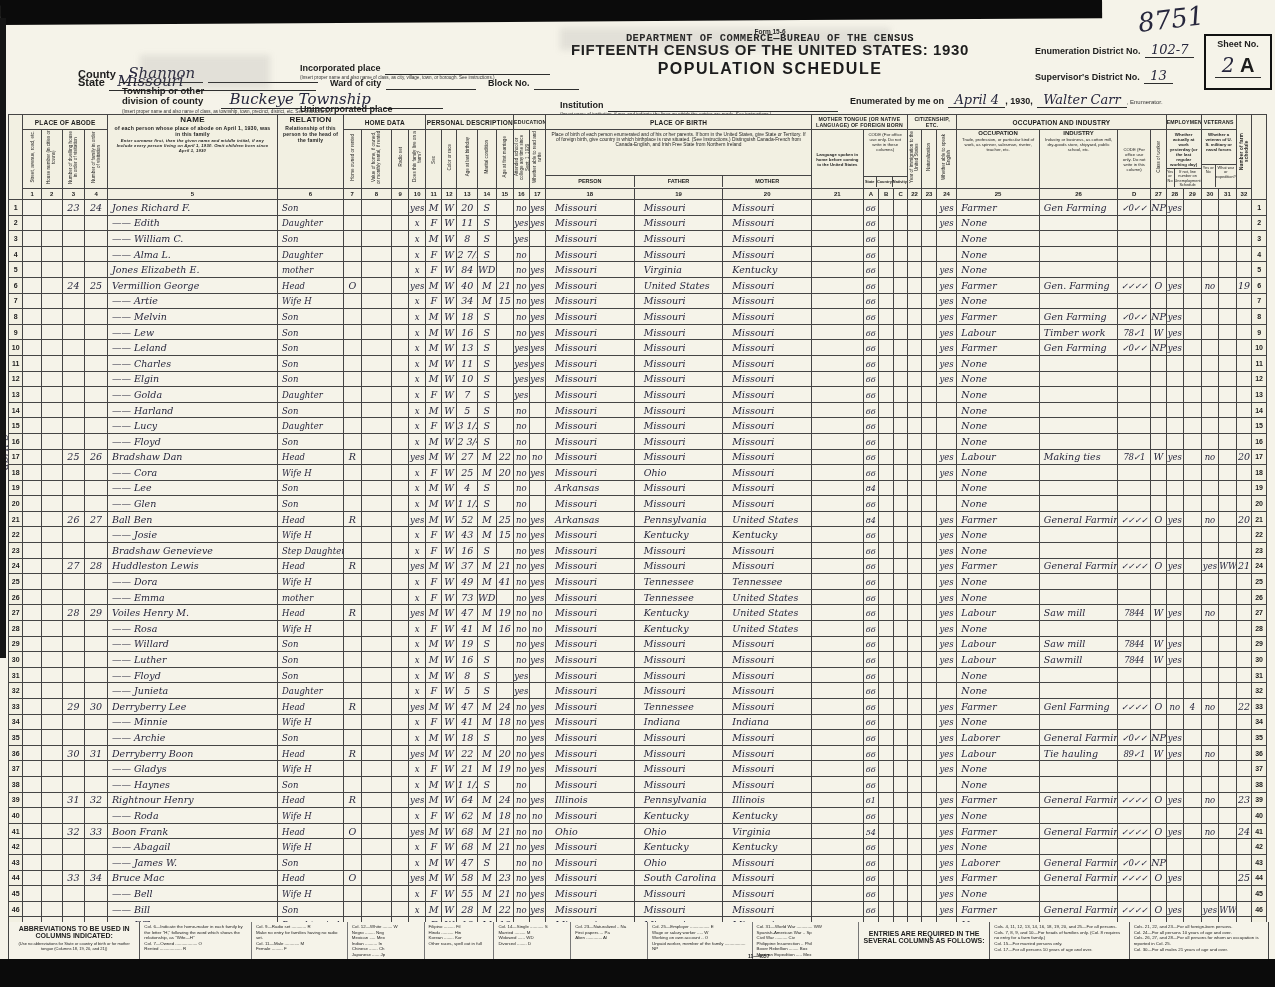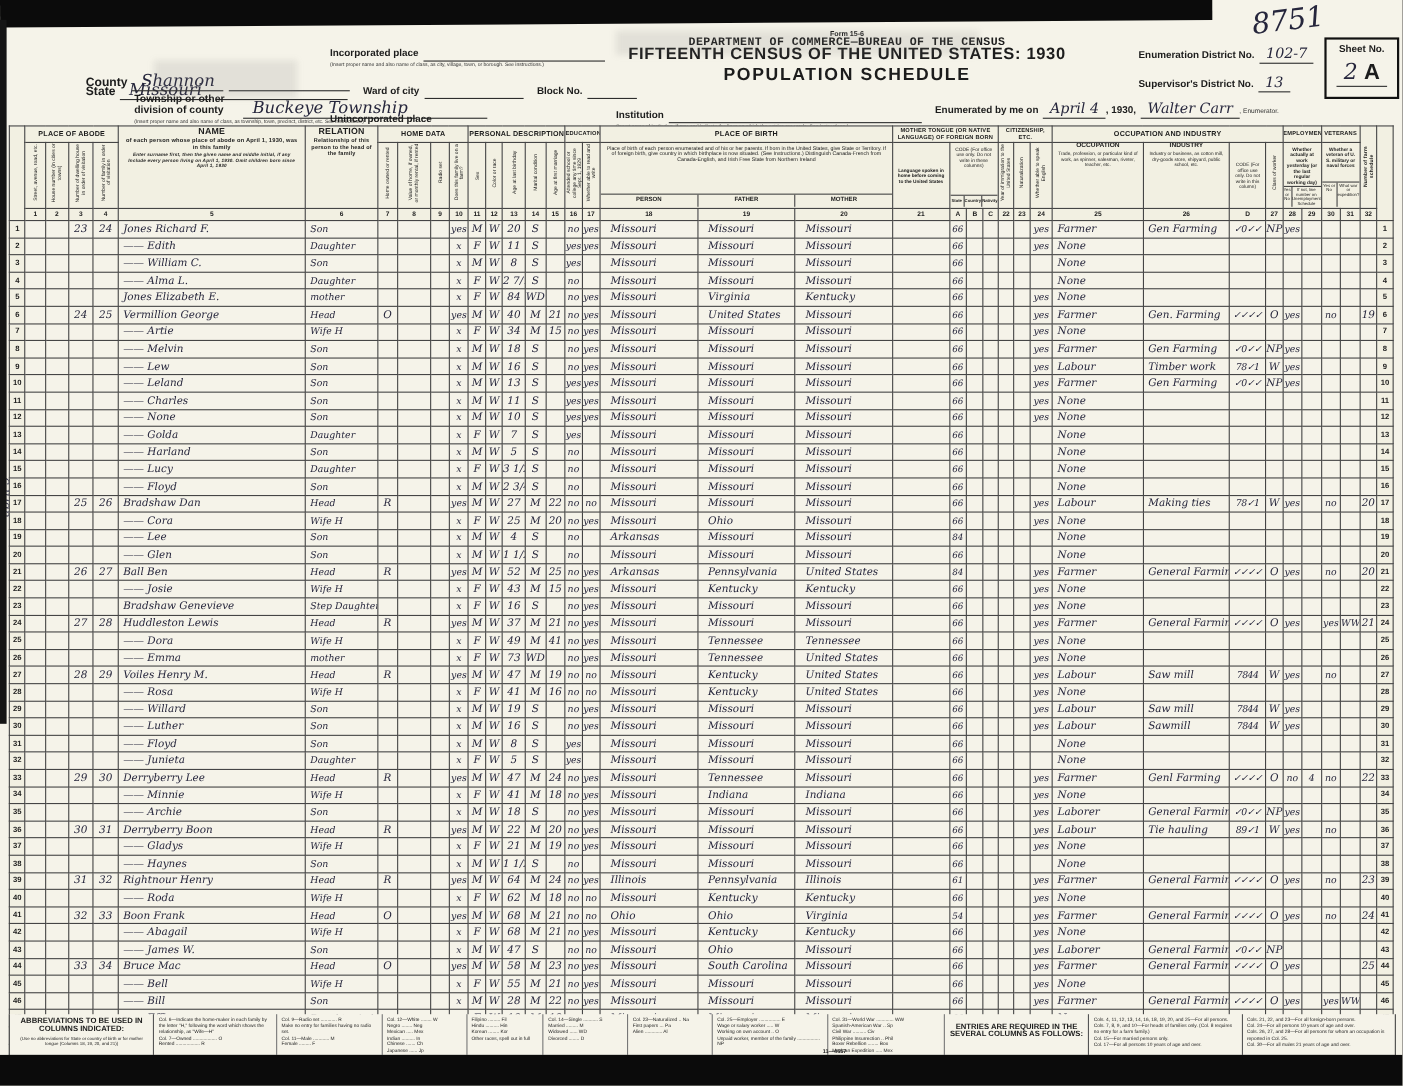--- a/index.html
+++ b/index.html
@@ -113,21 +113,21 @@
       <span class="hw hv">Shannon</span>
       <span class="line" style="width:110px;"></span>
     </div>
     <div class="fld" style="left:78px; top:62px; white-space:normal; width:520px;margin-left:44px;">
       <span class="lbl" style="font-size:9.5px; display:inline-block; width:95px; line-height:1.05;">Township or other division of county</span>
       <span class="hw hv">Buckeye Township</span>
       <span class="line" style="width:60px;"></span>
       <div class="note">(Insert proper name and also name of class, as township, town, precinct, district, etc.  See instructions.)</div>
     </div>
 
-    <div class="fld" style="left:300px; top:14px;">
+    <div class="fld" style="left:300px; top:33px;">
       <span class="lbl-sm">Incorporated place</span>
       <span class="line" style="width:165px;"></span>
       <div class="note">(Insert proper name and also name of class, as city, village, town, or borough.  See instructions.)</div>
     </div>
     <div class="fld" style="left:300px; top:48px;margin-left:30px;">
       <span class="lbl-sm">Ward of city</span>
       <span class="line" style="width:90px;"></span>
       <span class="lbl-sm" style="margin-left:8px;">Block No.</span>
       <span class="line" style="width:45px;"></span>
     </div>
@@ -806,21 +806,21 @@
           <td class="c-war"></td>
           <td class="c-fs"></td>
           <td class="ln">11</td>
         </tr>
         <tr>
           <td class="ln">12</td>
           <td class="c-st"></td>
           <td class="c-hn"></td>
           <td class="c-dw"></td>
           <td class="c-fm"></td>
-          <td class="c-nm"><span class="hw">—— None</span></td>
+          <td class="c-nm"><span class="hw">—— Elgin</span></td>
           <td class="c-rel"><span class="hw">Son</span></td>
           <td class="c-own"></td>
           <td class="c-val"></td>
           <td class="c-rad"></td>
           <td class="c-farm"><span class="hw">x</span></td>
           <td class="c-sex"><span class="hw">M</span></td>
           <td class="c-race"><span class="hw">W</span></td>
           <td class="c-age"><span class="hw">10</span></td>
           <td class="c-mar"><span class="hw">S</span></td>
           <td class="c-agm"></td>

